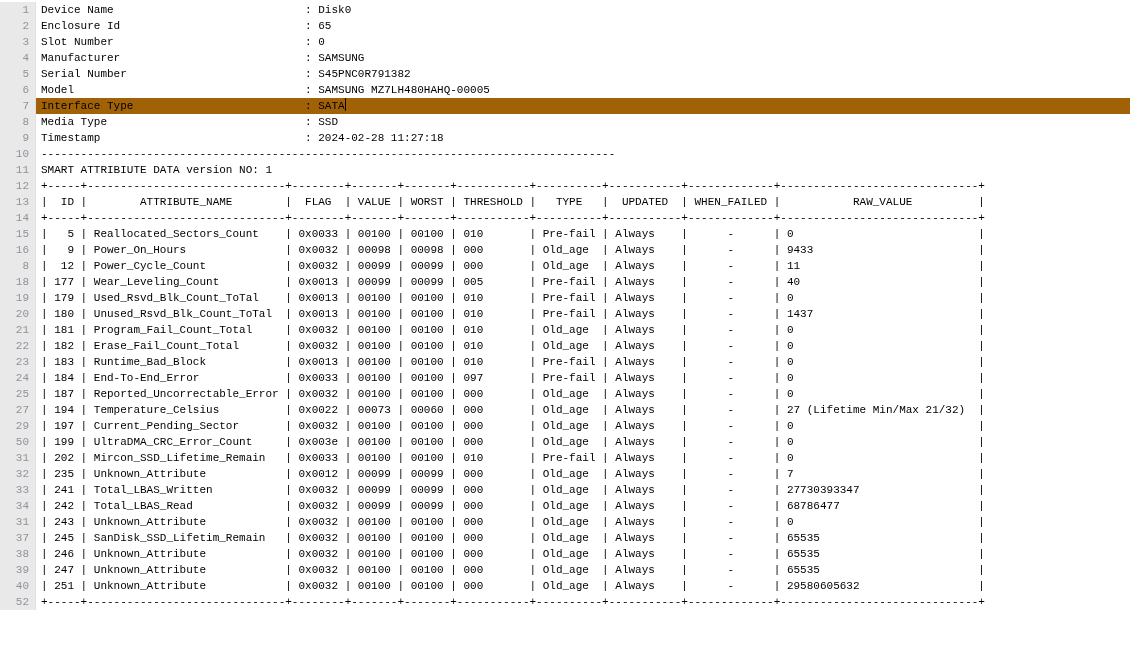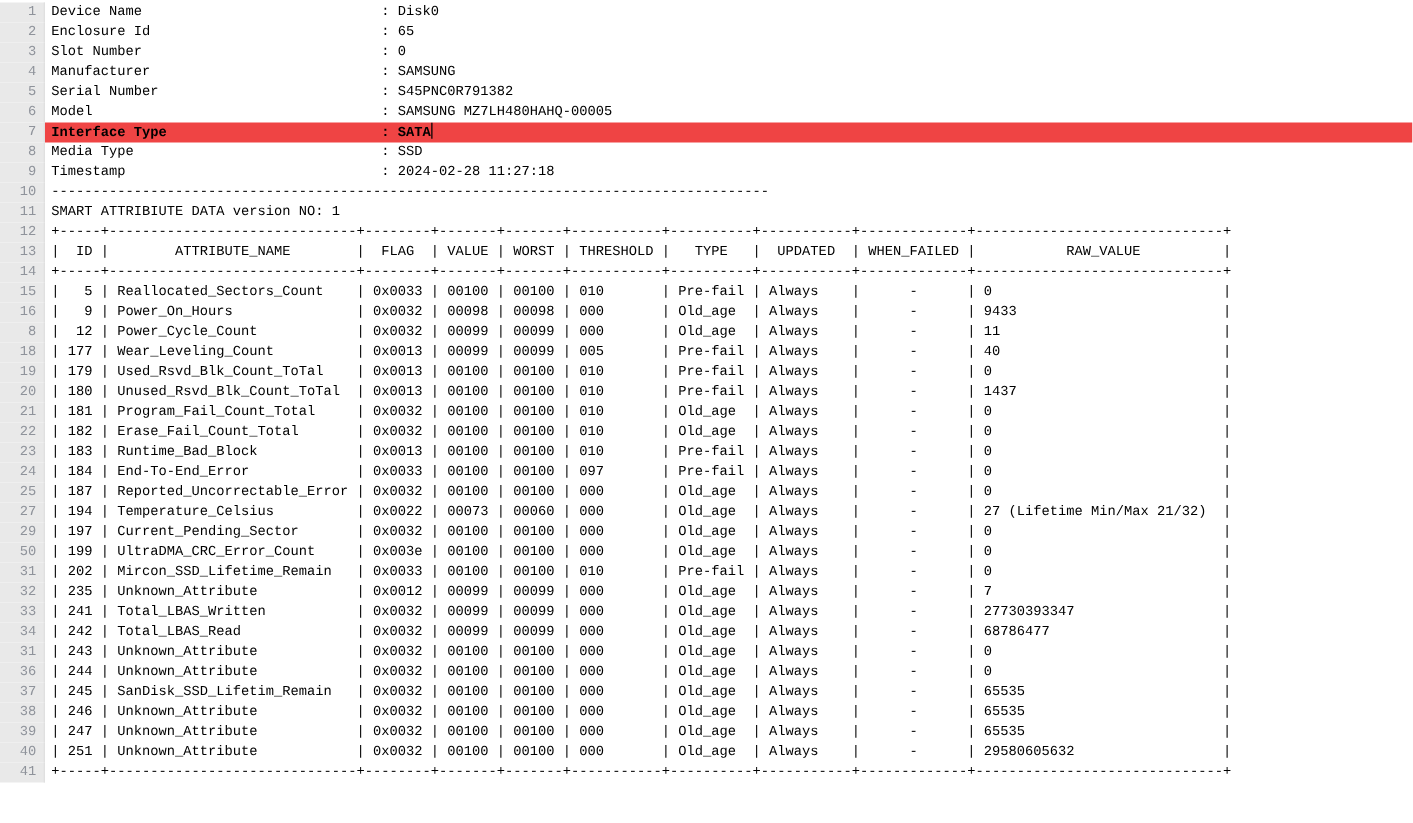--- a/index.html
+++ b/index.html
@@ -13,21 +13,21 @@
     flex:0 0 36px;width:36px;box-sizing:border-box;
     background:#e9e9e9;border-right:1px solid #e0e0e0;
     color:#8f939b;text-align:right;padding-right:6px;
     font-size:11px;user-select:none;
   }
   .text{
     flex:1 1 auto;margin:0;padding:0 0 0 5px;
     font-family:inherit;font-size:11px;line-height:16px;color:#000;
     white-space:pre;overflow:hidden;
   }
-  .line.current .text{background:#ef4444;font-weight:bold;}
+  .line.current .text{background:#a16207;}
   .caret{
     display:inline-block;width:1px;height:13px;background:#000;
     vertical-align:-2px;
   }
 </style>
 </head>
 <body>
 
 <div class="editor" id="editor">
     <div class="line">
@@ -156,36 +156,32 @@
     </div>
     <div class="line">
       <div class="gutter">34</div>
       <pre class="text">| 242 | Total_LBAS_Read              | 0x0032 | 00099 | 00099 | 000       | Old_age  | Always    |      -      | 68786477                     |</pre>
     </div>
     <div class="line">
       <div class="gutter">31</div>
       <pre class="text">| 243 | Unknown_Attribute            | 0x0032 | 00100 | 00100 | 000       | Old_age  | Always    |      -      | 0                            |</pre>
     </div>
     <div class="line">
-      <div class="gutter">36</div>
-      <pre class="text">| 244 | Unknown_Attribute            | 0x0032 | 00100 | 00100 | 000       | Old_age  | Always    |      -      | 0                            |</pre>
-    </div>
-    <div class="line">
       <div class="gutter">37</div>
       <pre class="text">| 245 | SanDisk_SSD_Lifetim_Remain   | 0x0032 | 00100 | 00100 | 000       | Old_age  | Always    |      -      | 65535                        |</pre>
     </div>
     <div class="line">
       <div class="gutter">38</div>
       <pre class="text">| 246 | Unknown_Attribute            | 0x0032 | 00100 | 00100 | 000       | Old_age  | Always    |      -      | 65535                        |</pre>
     </div>
     <div class="line">
       <div class="gutter">39</div>
       <pre class="text">| 247 | Unknown_Attribute            | 0x0032 | 00100 | 00100 | 000       | Old_age  | Always    |      -      | 65535                        |</pre>
     </div>
     <div class="line">
       <div class="gutter">40</div>
       <pre class="text">| 251 | Unknown_Attribute            | 0x0032 | 00100 | 00100 | 000       | Old_age  | Always    |      -      | 29580605632                  |</pre>
     </div>
     <div class="line">
-      <div class="gutter">41</div>
+      <div class="gutter">52</div>
       <pre class="text">+-----+------------------------------+--------+-------+-------+-----------+----------+-----------+-------------+------------------------------+</pre>
     </div>
   </div>
 
 </body></html>

